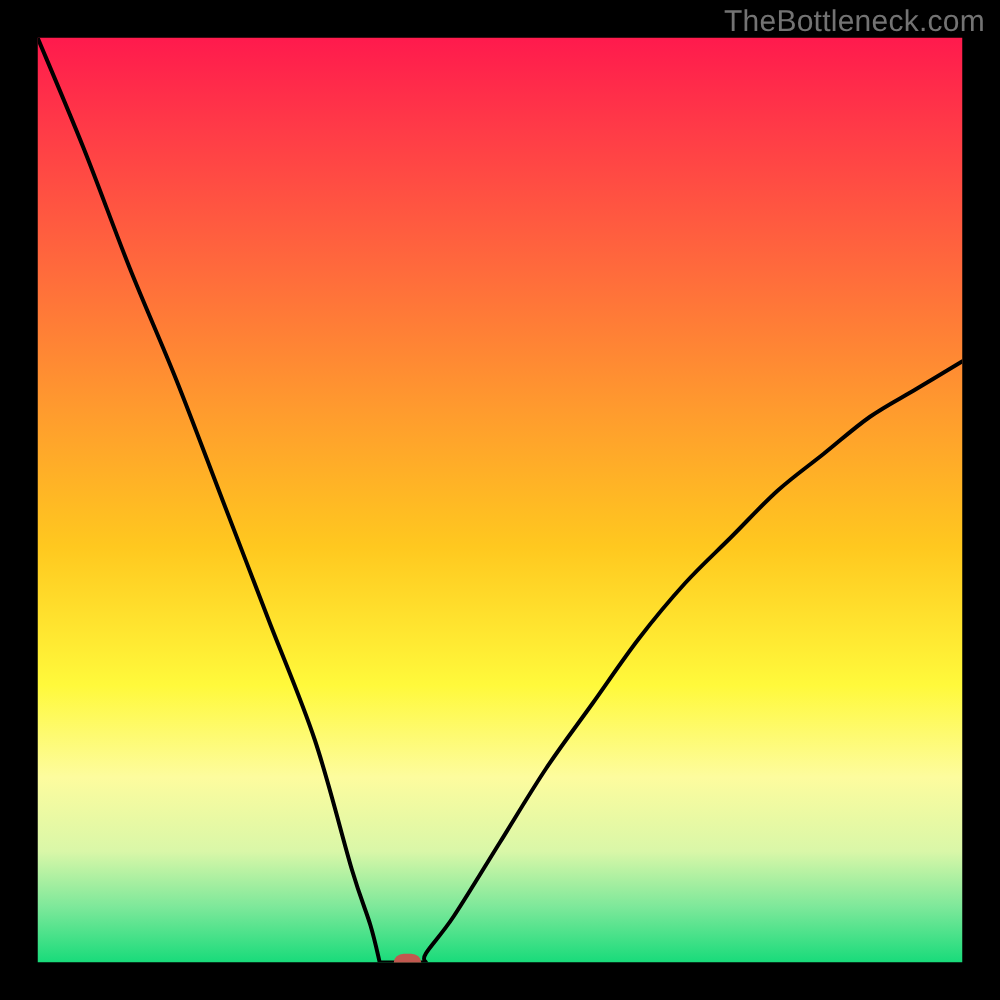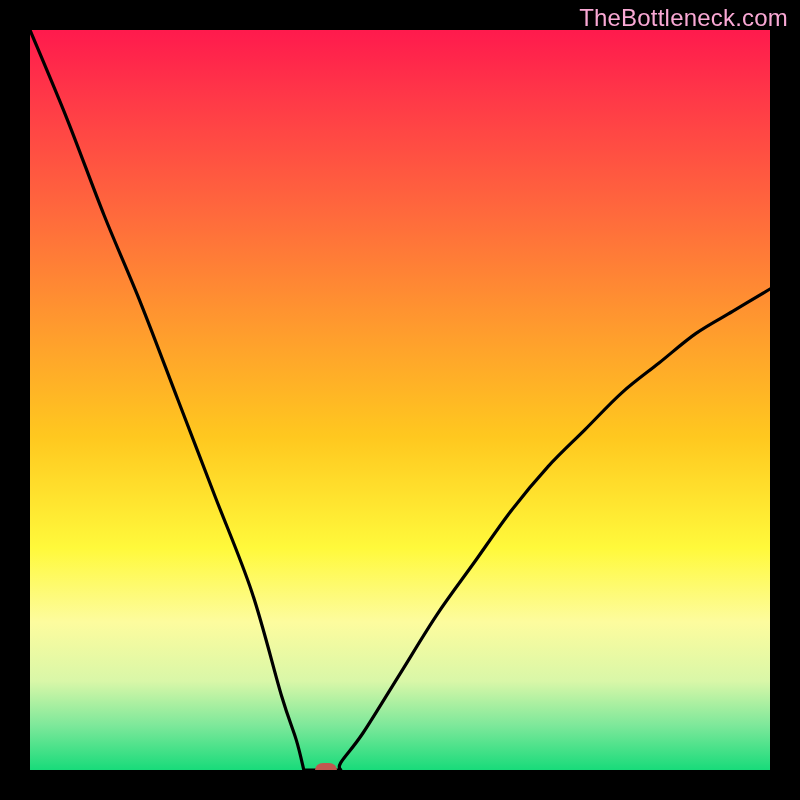--- a/index.html
+++ b/index.html
@@ -55,21 +55,21 @@
     width: 22px;
     height: 14px;
     background: #c1584f;
     border-radius: 8px / 7px;
     transform: translate(-50%, -50%);
   }
   .watermark {
     position: absolute;
     top: 4px;
     right: 12px;
-    color: #f9a8d4;
+    color: #737373;
     font-size: 24px;
     font-weight: 500;
     letter-spacing: 0.2px;
     text-align: right;
   }
 </style>
 </head>
 <body>
 
 <div class="frame">

